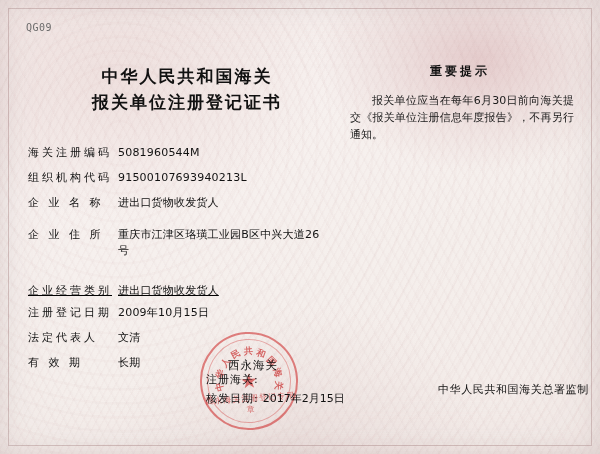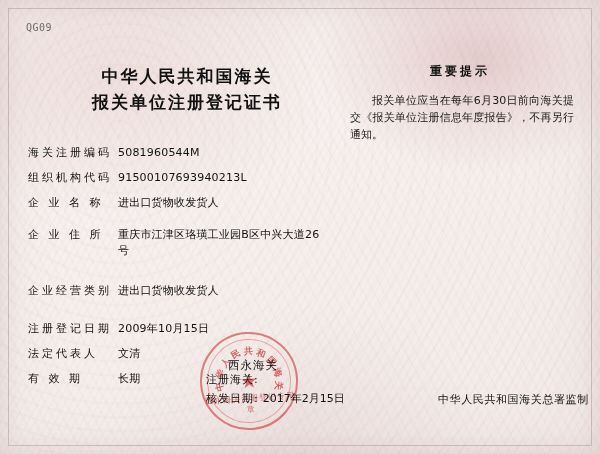--- a/index.html
+++ b/index.html
@@ -111,21 +111,21 @@
     white-space: nowrap;
   }
   .field-value {
     font-size: 11px;
     color: #111;
     line-height: 16px;
     padding-left: 4px;
     letter-spacing: 0.2px;
   }
   .field-row.tall { margin-bottom: 16px; }
-  .field-row.tall2 { margin-bottom: 22px; }
+  .field-row.tall2 { margin-bottom: 6px; text-decoration: underline; }
   .field-row.addr { margin-bottom: 24px; }
 
   
   #seal {
     position: absolute;
     left: 200px;
     top: 332px;
     width: 98px;
     height: 98px;
     border-radius: 50%;
@@ -185,21 +185,21 @@
     color: #111;
     line-height: 19px;
   }
   .sign-block .row { display: flex; align-items: center; }
   .sign-block .lab { letter-spacing: 1px; white-space: nowrap; }
   .sign-block .val { margin-left: 4px; white-space: nowrap; }
 
   .issuer {
     position: absolute;
     left: 438px;
-    top: 392px;
+    top: 382px;
     font-size: 11px;
     color: #111;
     letter-spacing: 0.6px;
     white-space: nowrap;
   }
   .district-name {
     position: absolute;
     left: 228px;
     top: 358px;
     font-size: 11.5px;

